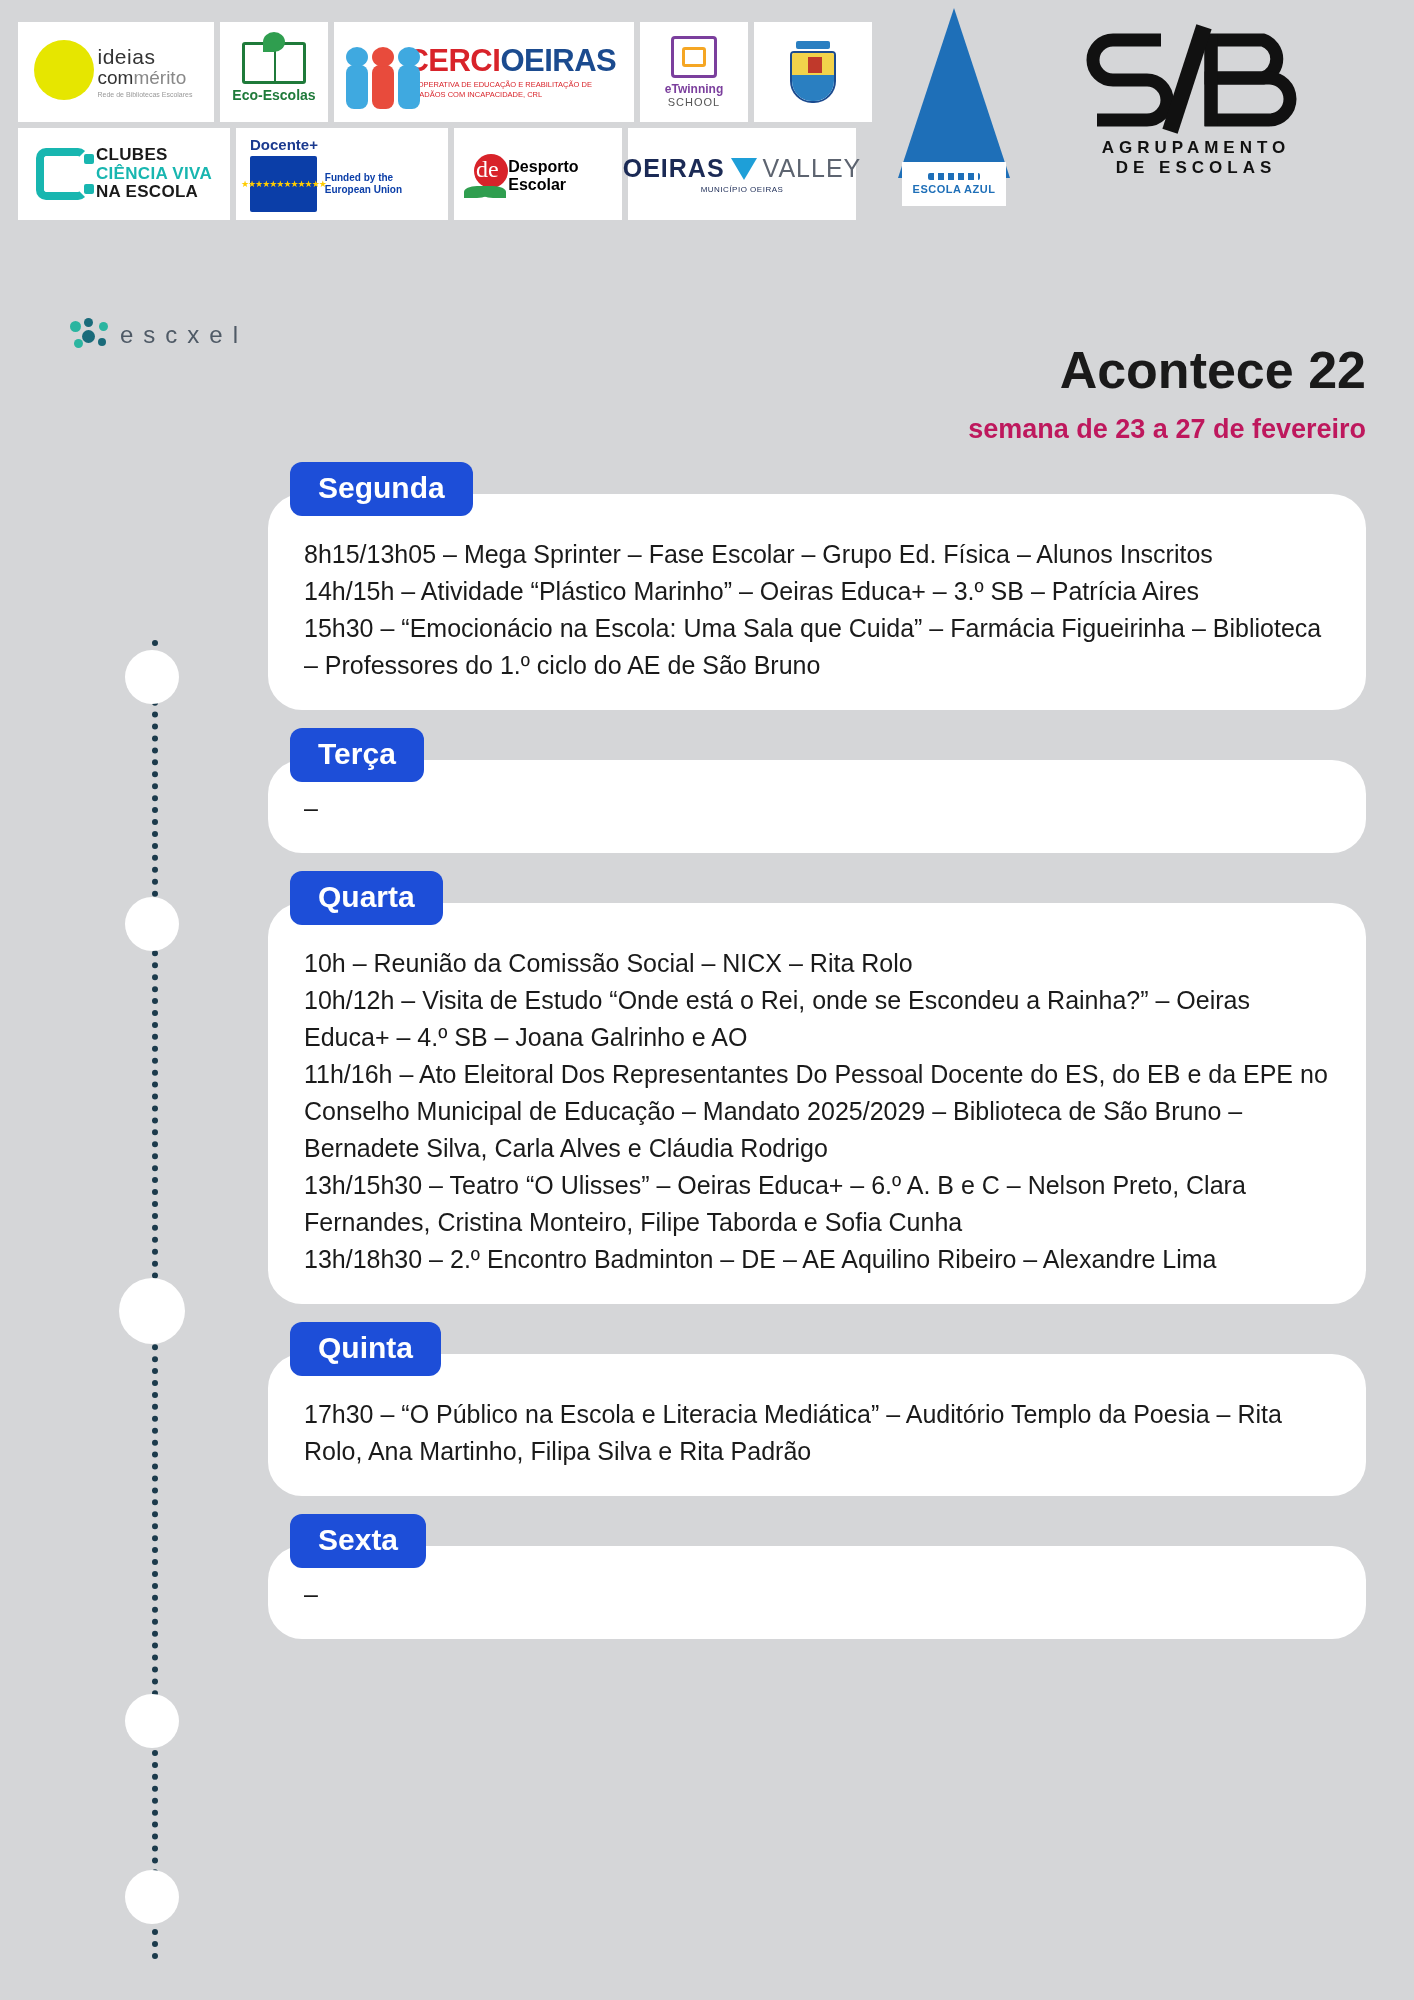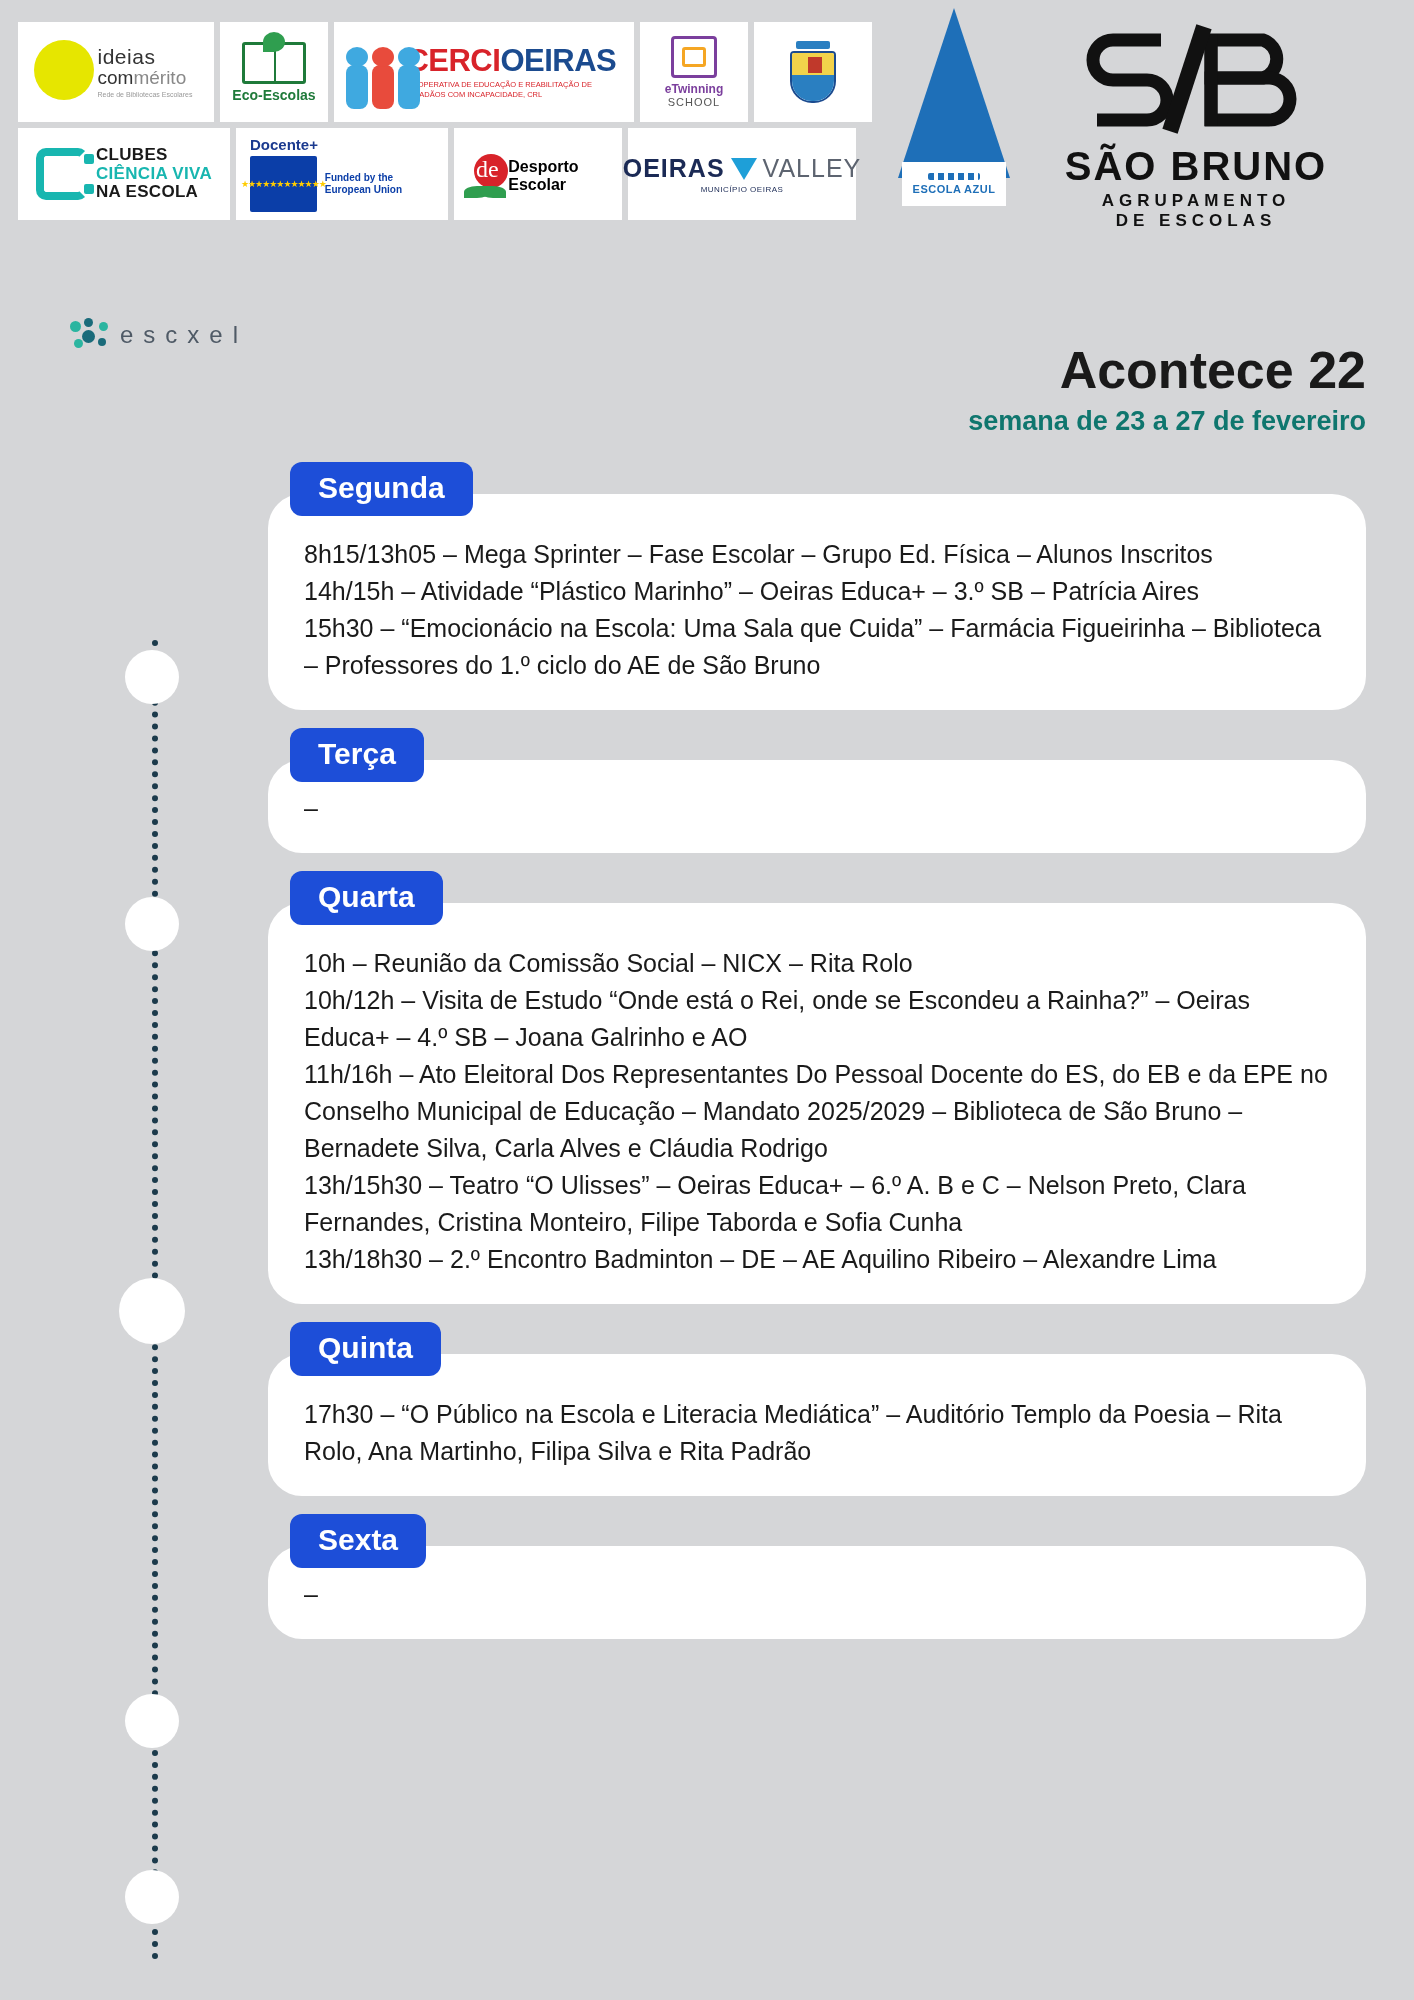--- a/index.html
+++ b/index.html
@@ -199,21 +199,21 @@
   .escxel .word { font-size: 24px; letter-spacing: 10px; color: #4f5a66; }
 
   
   .title-wrap {
     position: absolute; right: 48px; top: 340px; text-align: right;
   }
   .title-main {
     font-size: 52px; font-weight: bold; color: #1a1a1a; letter-spacing: 0px;
   }
   .title-sub {
-    font-size: 27px; font-weight: bold; color: #0f766e; margin-top: 6px;
+    font-size: 27px; font-weight: bold; color: #be185d; margin-top: 14px;
   }
 
   
   .timeline {
     position: absolute; left: 152px; top: 640px; bottom: 0; width: 8px;
     border-left: 6px dotted #1b3a4b;
     height: 1320px;
   }
   .tl-dot {
     position: absolute; left: 125px; width: 54px; height: 54px; border-radius: 50%;
@@ -359,21 +359,20 @@
       <svg viewBox="0 0 270 118" width="270" height="118" aria-hidden="true">
         <g fill="none" stroke="#111" stroke-width="13">
           <path d="M100 22 H52 a20 20 0 0 0 0 40 h34 a20 20 0 0 1 0 40 H36"></path>
           <path d="M150 22 h52 a20 20 0 0 1 0 38 h-52 z"></path>
           <path d="M150 60 h58 a21 21 0 0 1 0 42 h-58 z"></path>
           <path d="M150 16 v92"></path>
         </g>
         <rect x="118" y="6" width="16" height="110" fill="#111" transform="rotate(18 126 61)"></rect>
       </svg>
     </div>
-    <div class="sb-name">SÃO BRUNO</div>
     <div class="sb-sub1">AGRUPAMENTO</div>
     <div class="sb-sub2">DE ESCOLAS</div>
   </div>
 
   <div class="escxel">
     <div class="dots">
       <span class="d d1"></span>
         <span class="d d2"></span>
         <span class="d d3"></span>
       <span class="d d4"></span>

